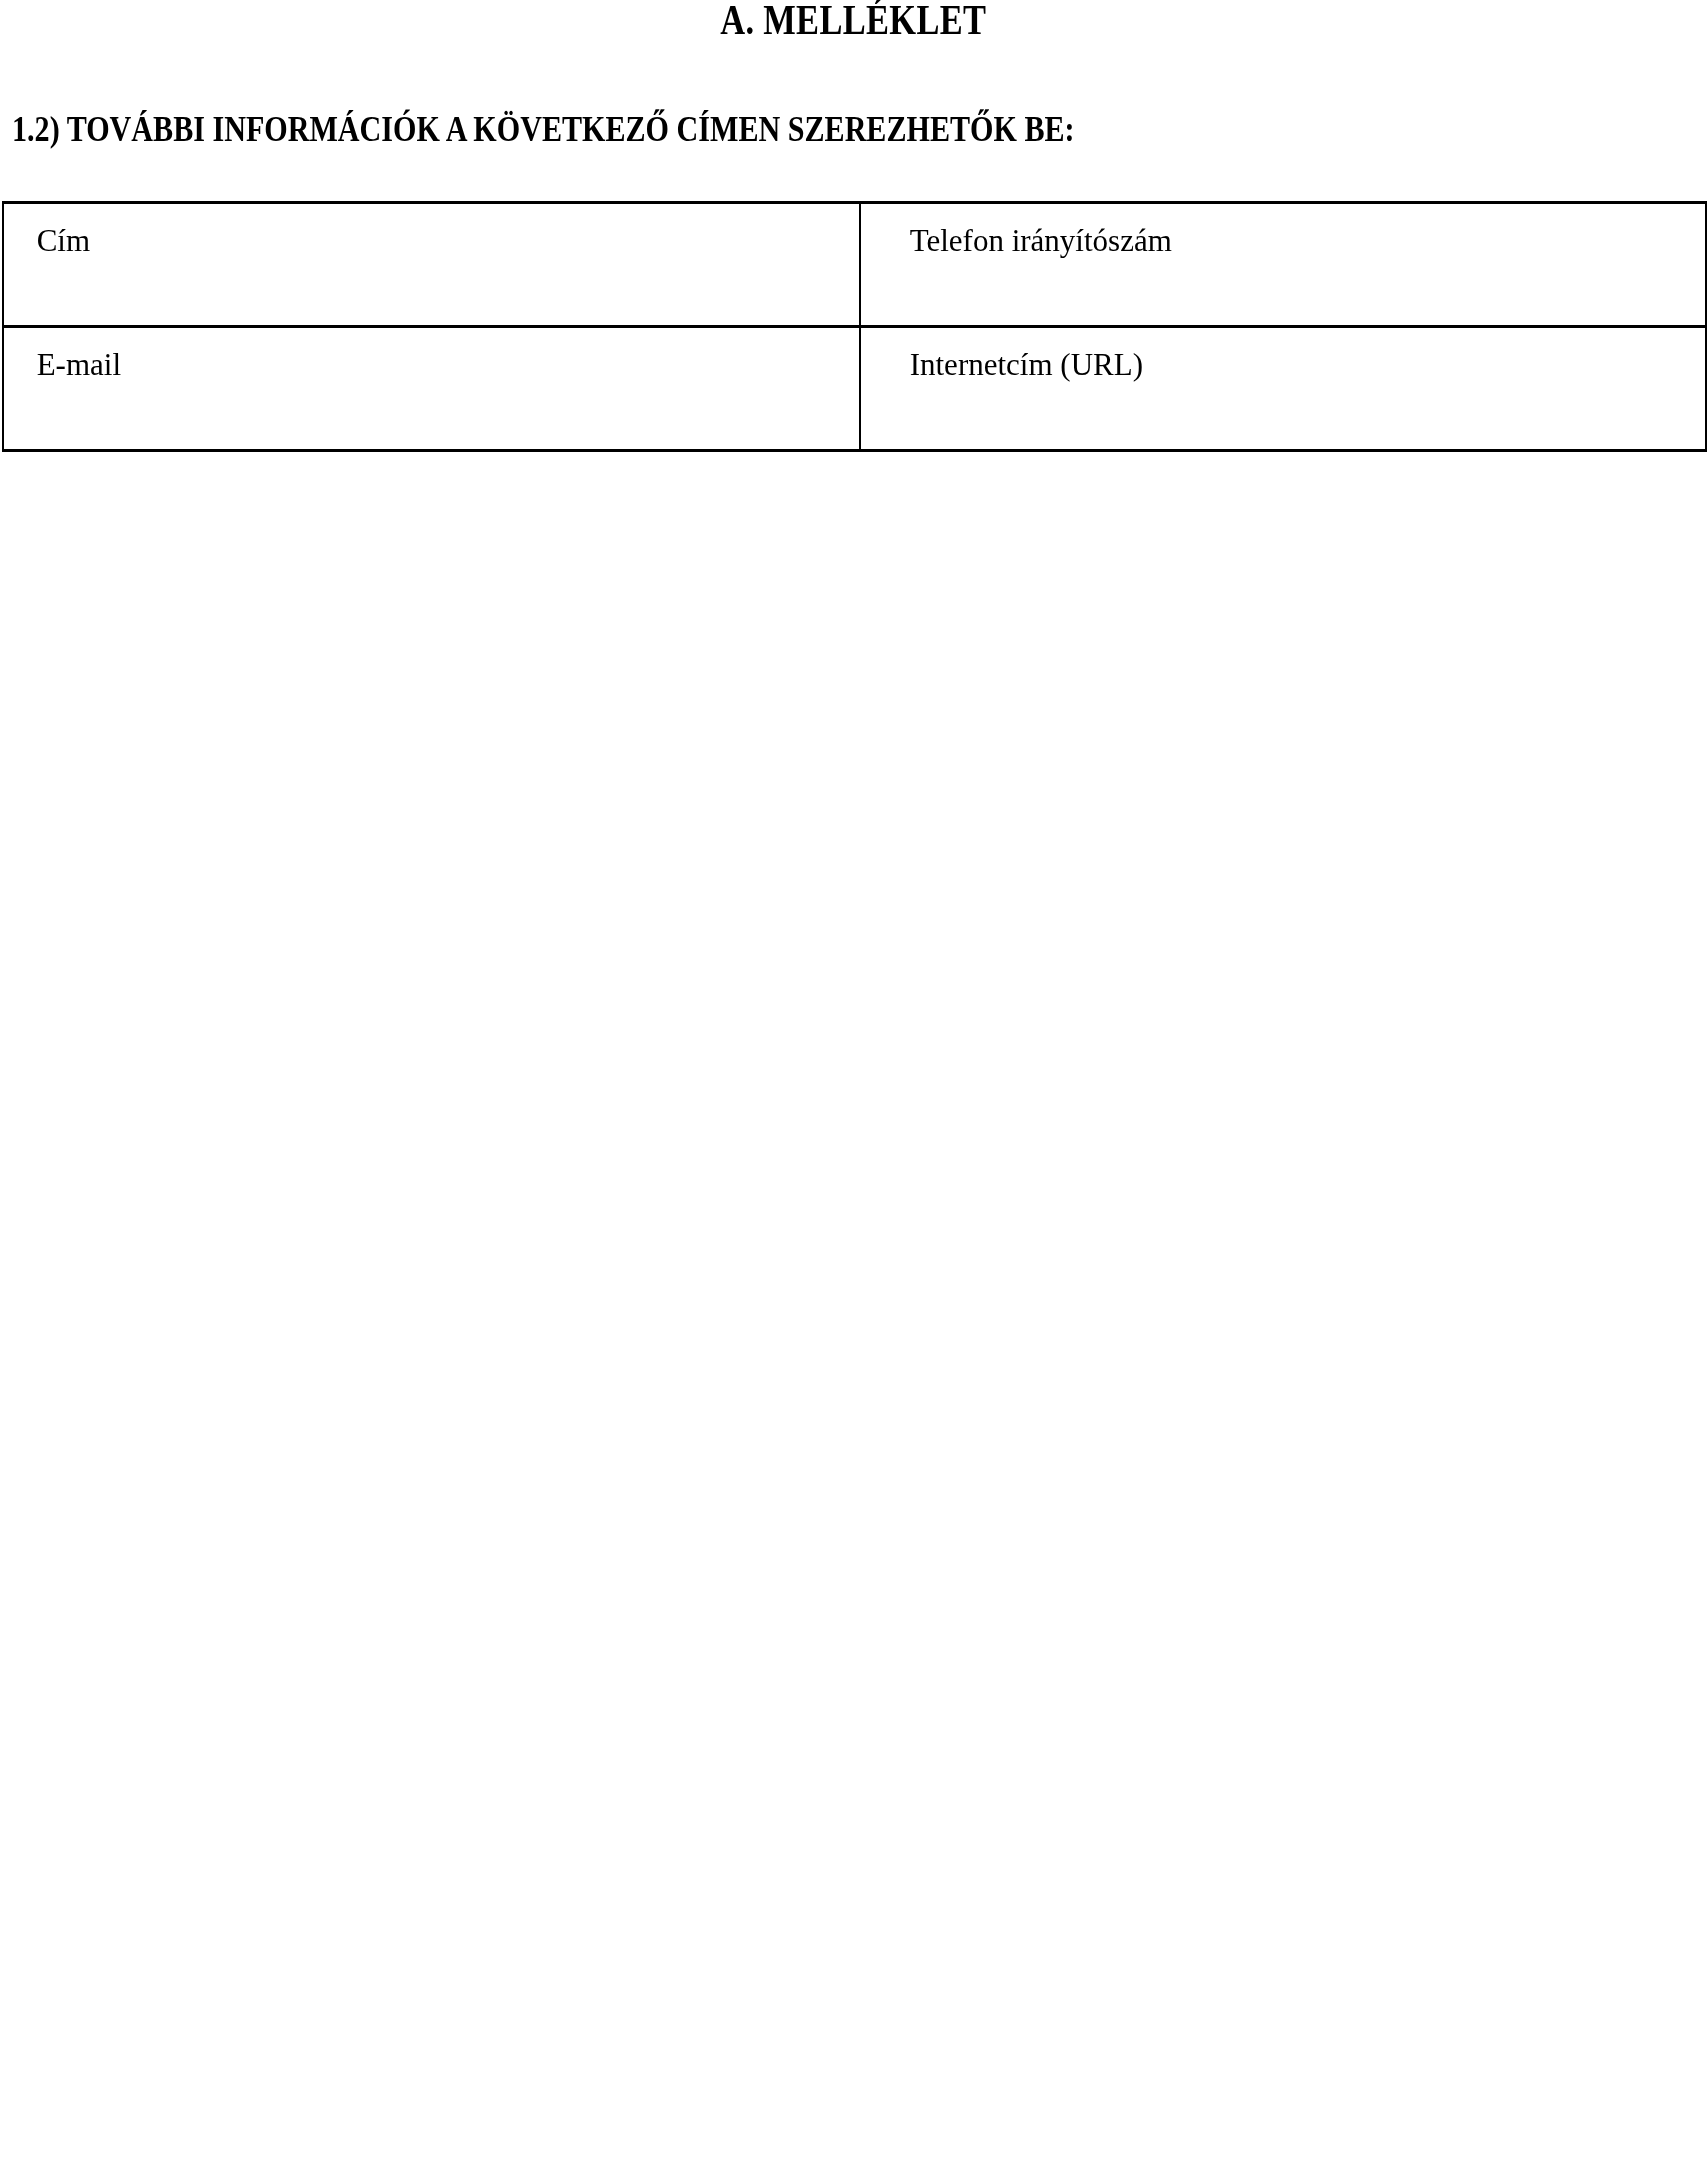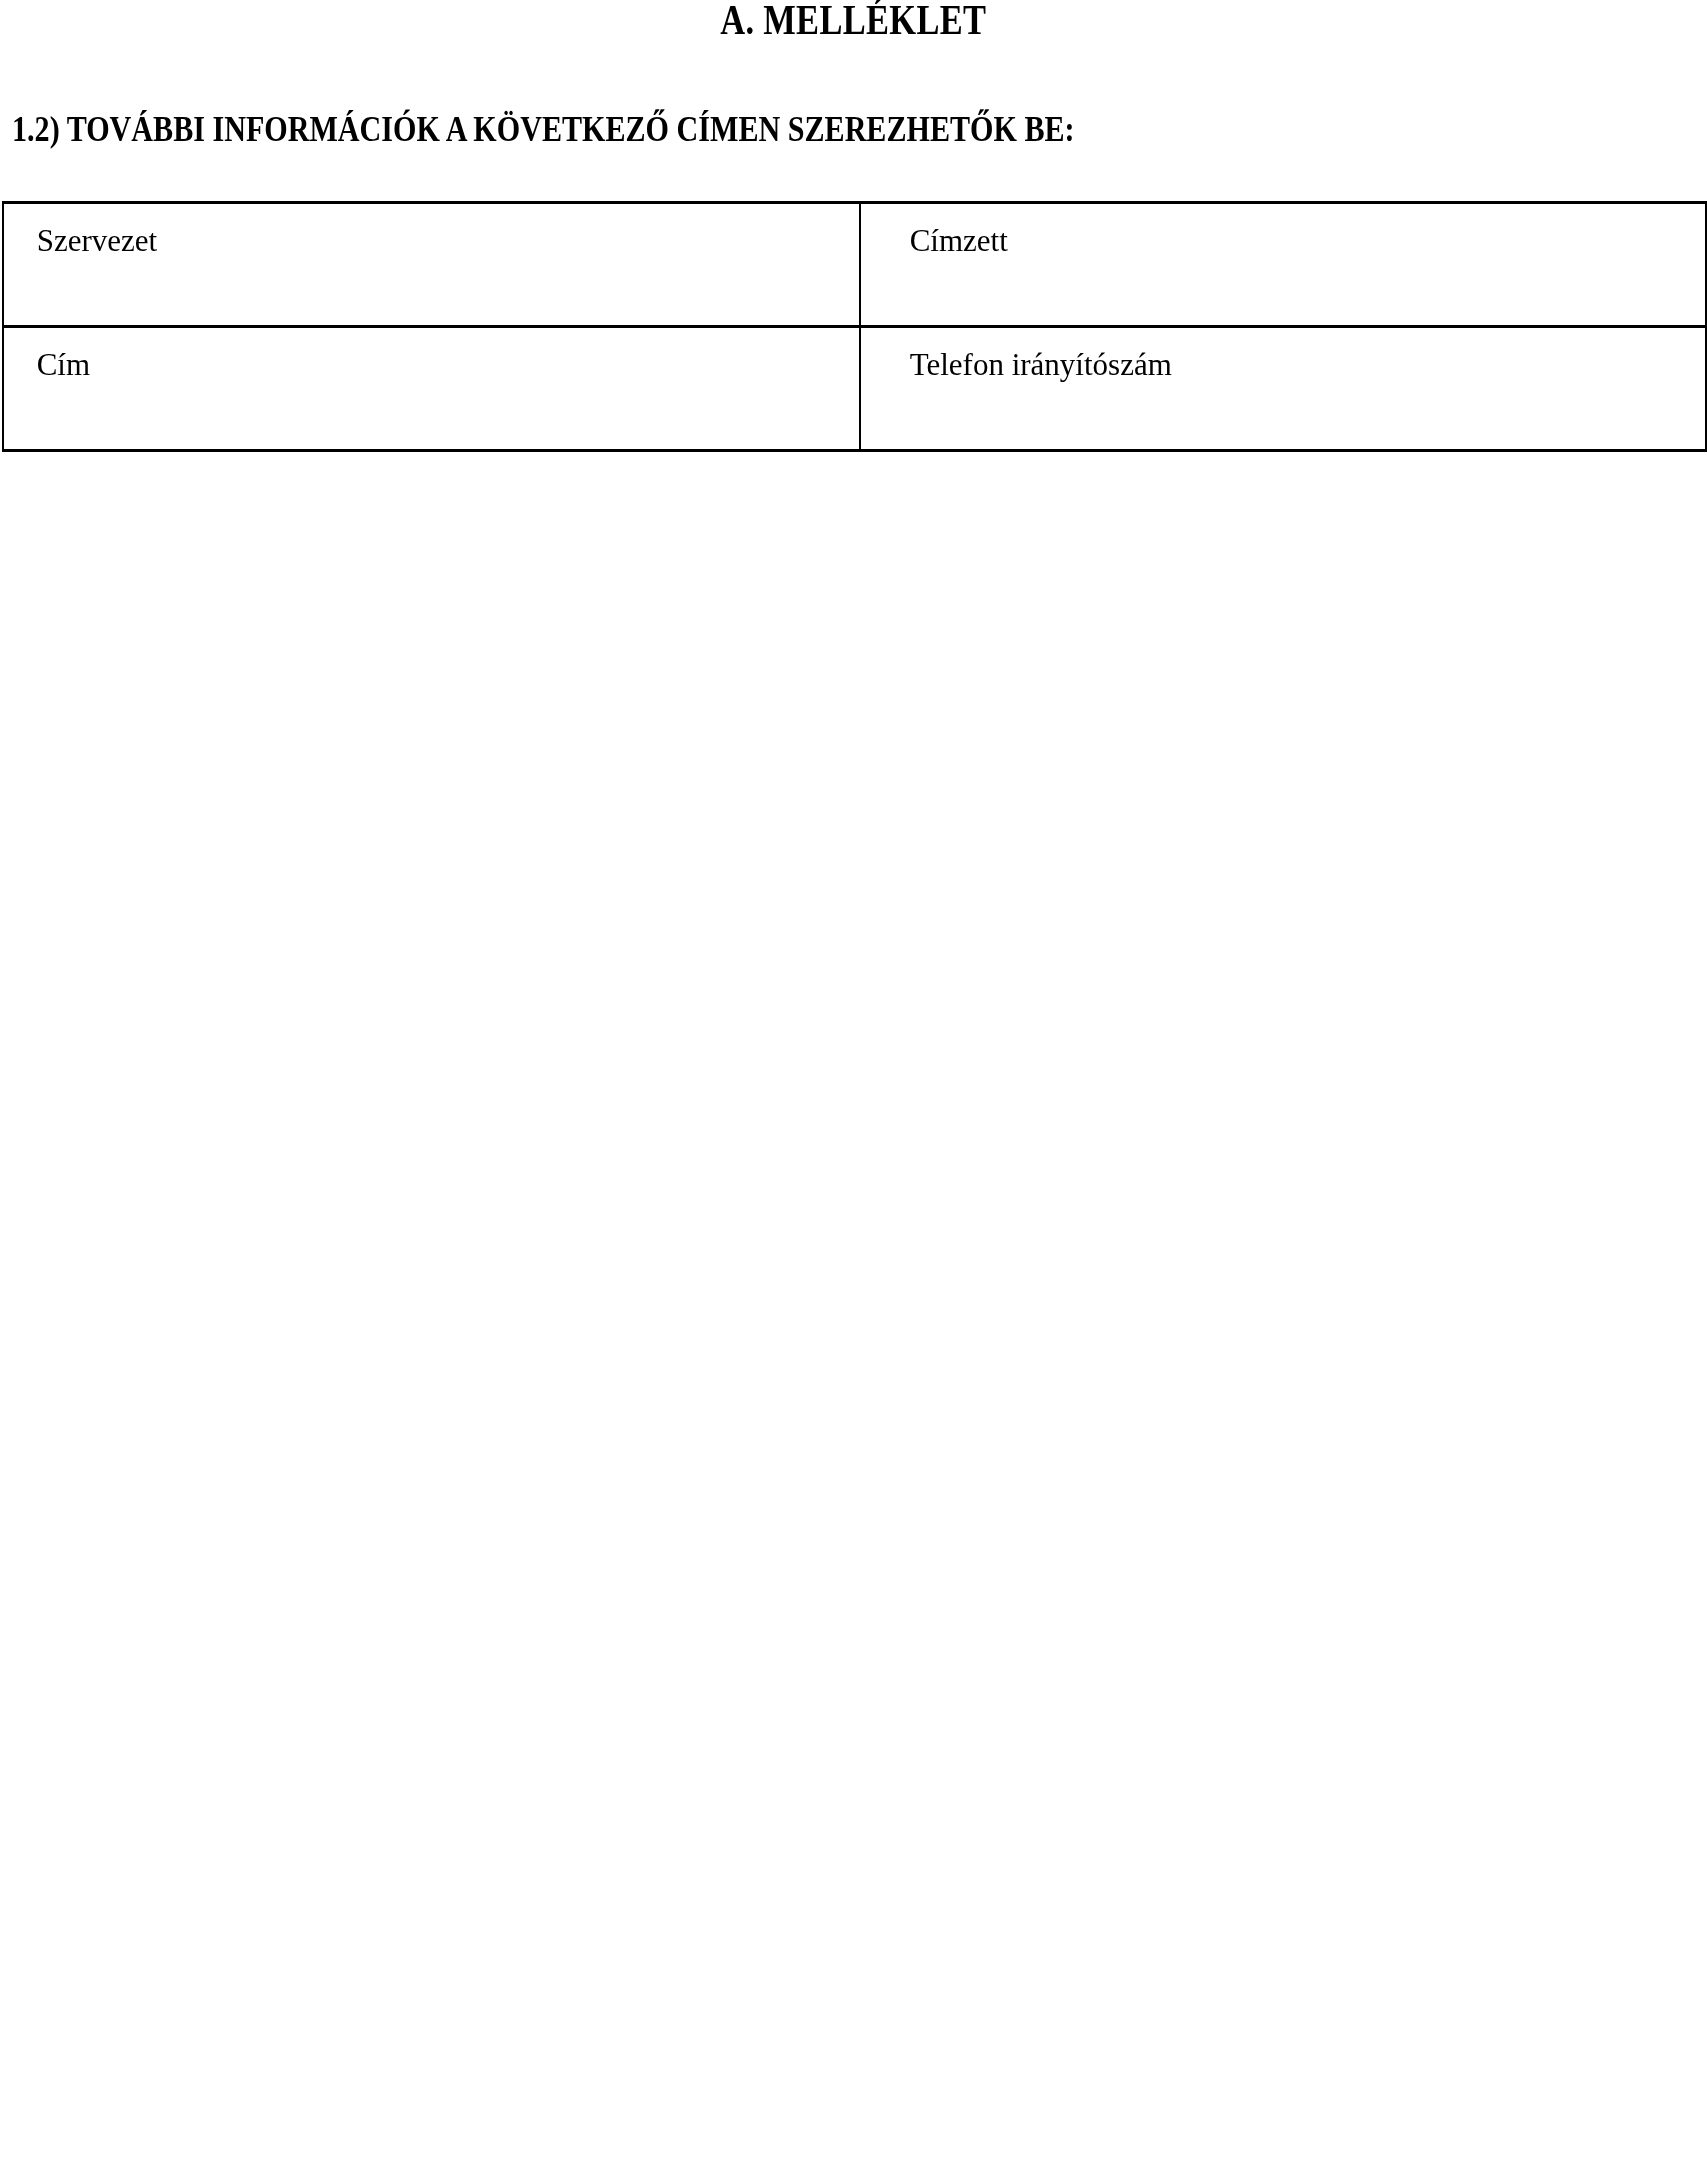--- a/index.html
+++ b/index.html
@@ -88,31 +88,31 @@
   </div>
 
   <table class="form-table">
     <colgroup>
       <col class="col-left">
       <col class="col-right">
     </colgroup>
     <tbody>
       <tr>
         <td class="cell-left">
-          <span>Szervezet</span>
+          <span>Cím</span>
         </td>
         <td class="cell-right">
-          <span>Címzett</span>
+          <span>Telefon irányítószám</span>
         </td>
       </tr>
       <tr>
         <td class="cell-left">
-          <span>Cím</span>
+          <span>E-mail</span>
         </td>
         <td class="cell-right">
-          <span>Telefon irányítószám</span>
+          <span>Internetcím (URL)</span>
         </td>
       </tr>
     </tbody>
   </table>
 
 </div>
 
 
 </body></html>

